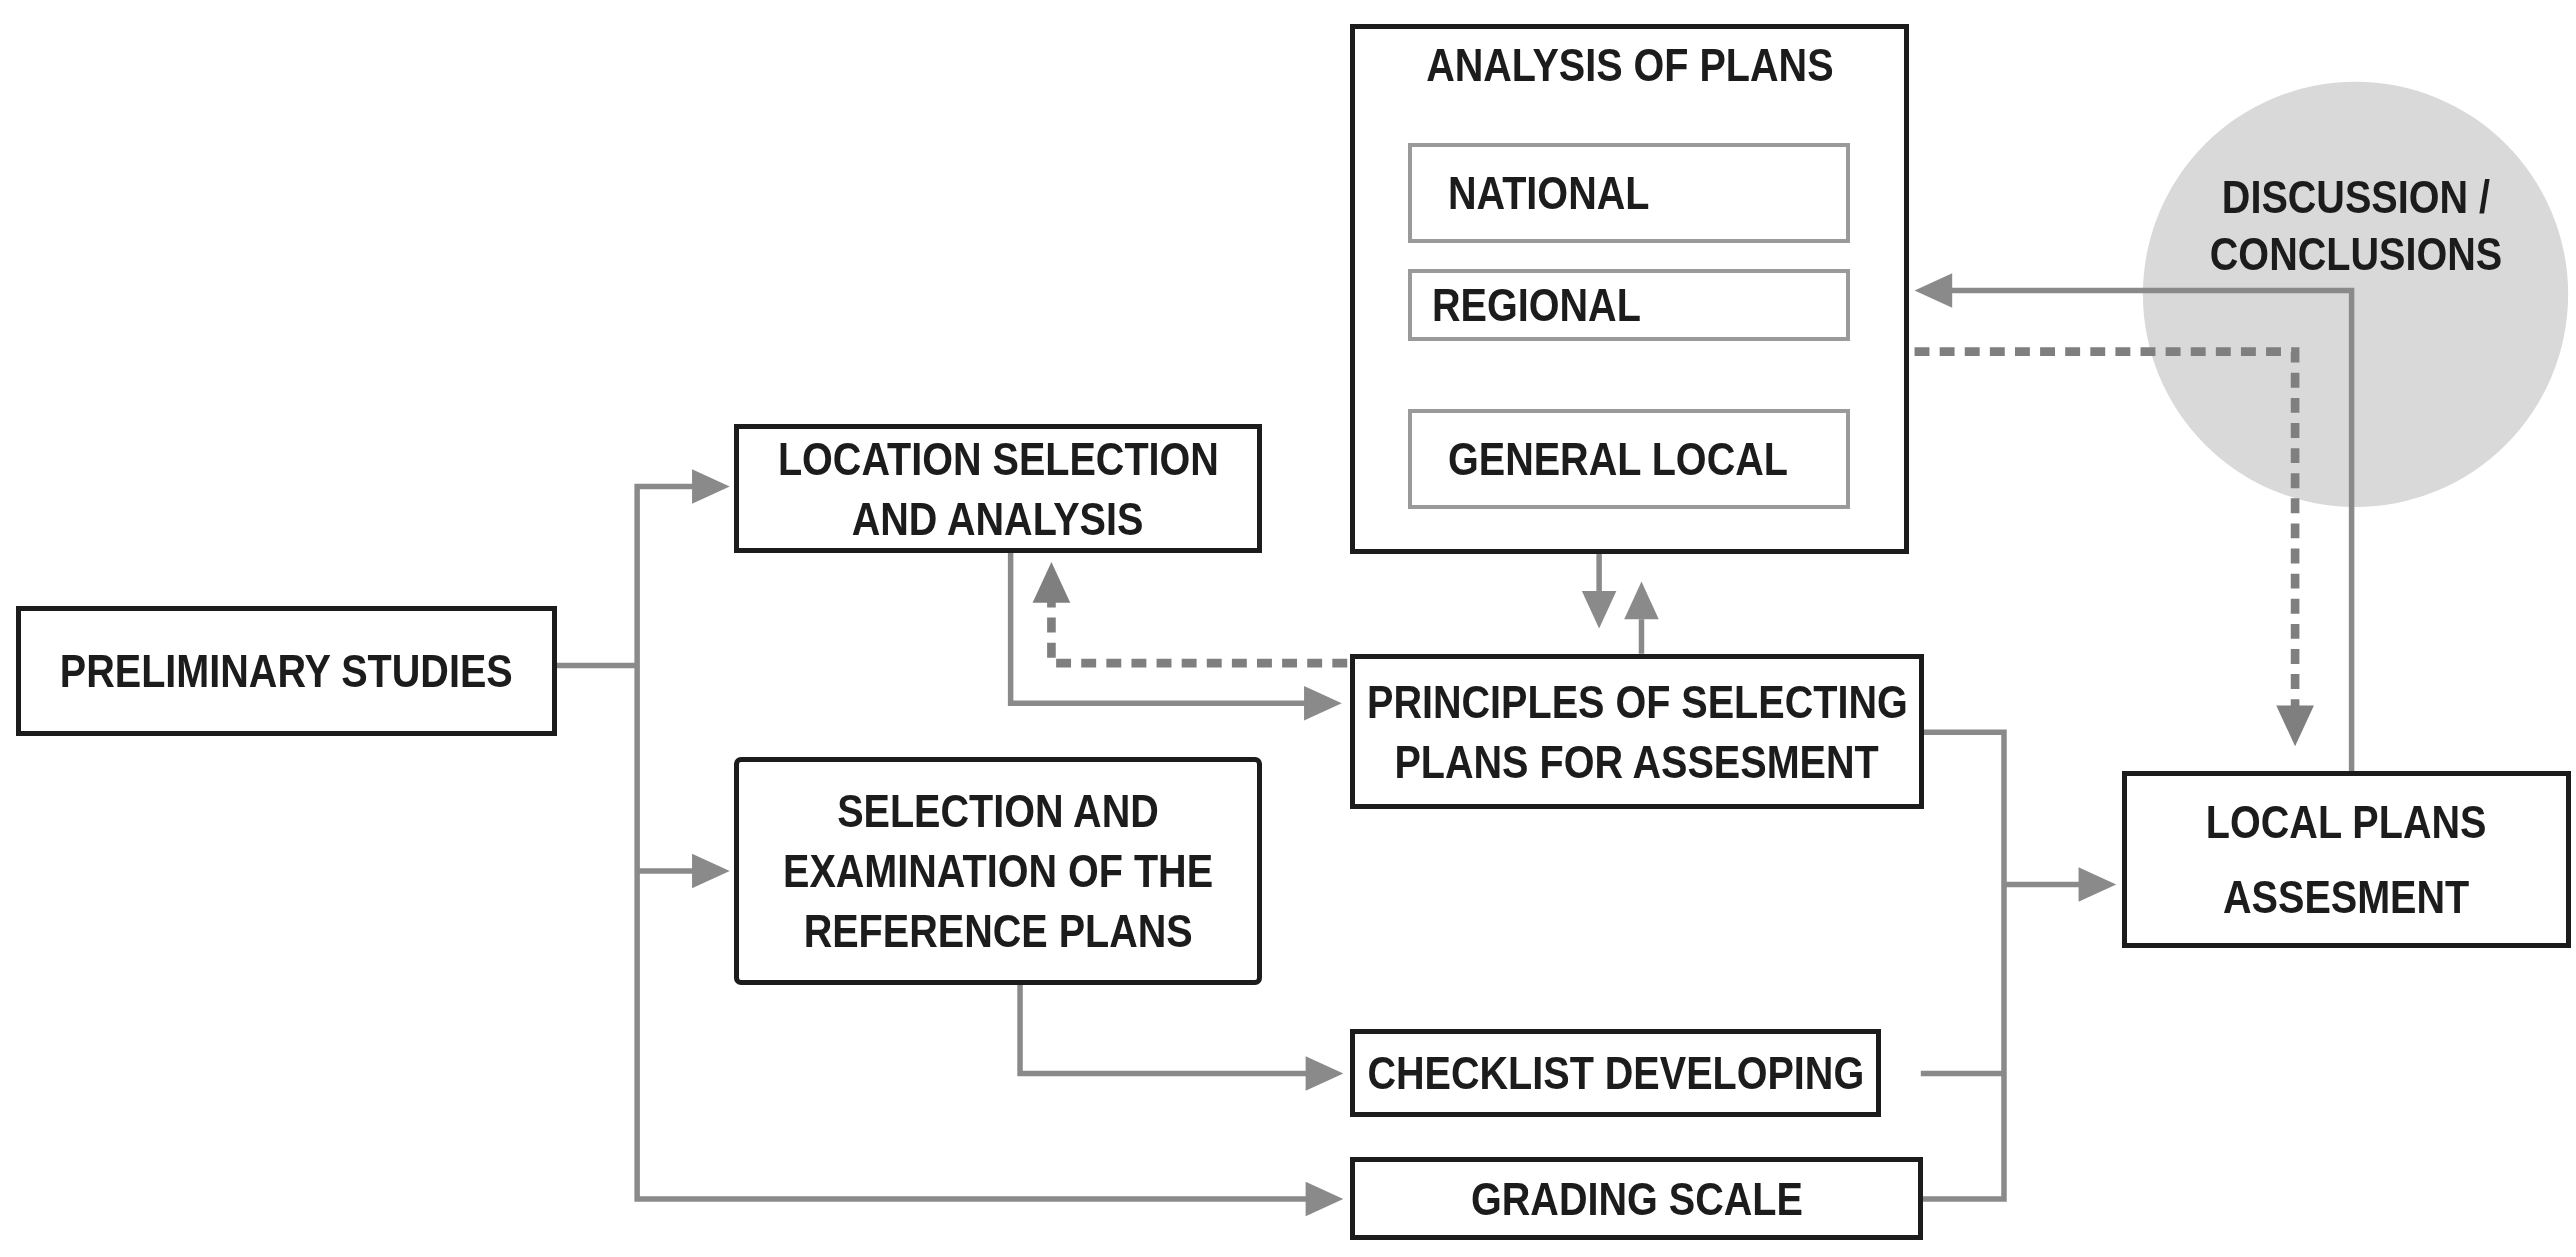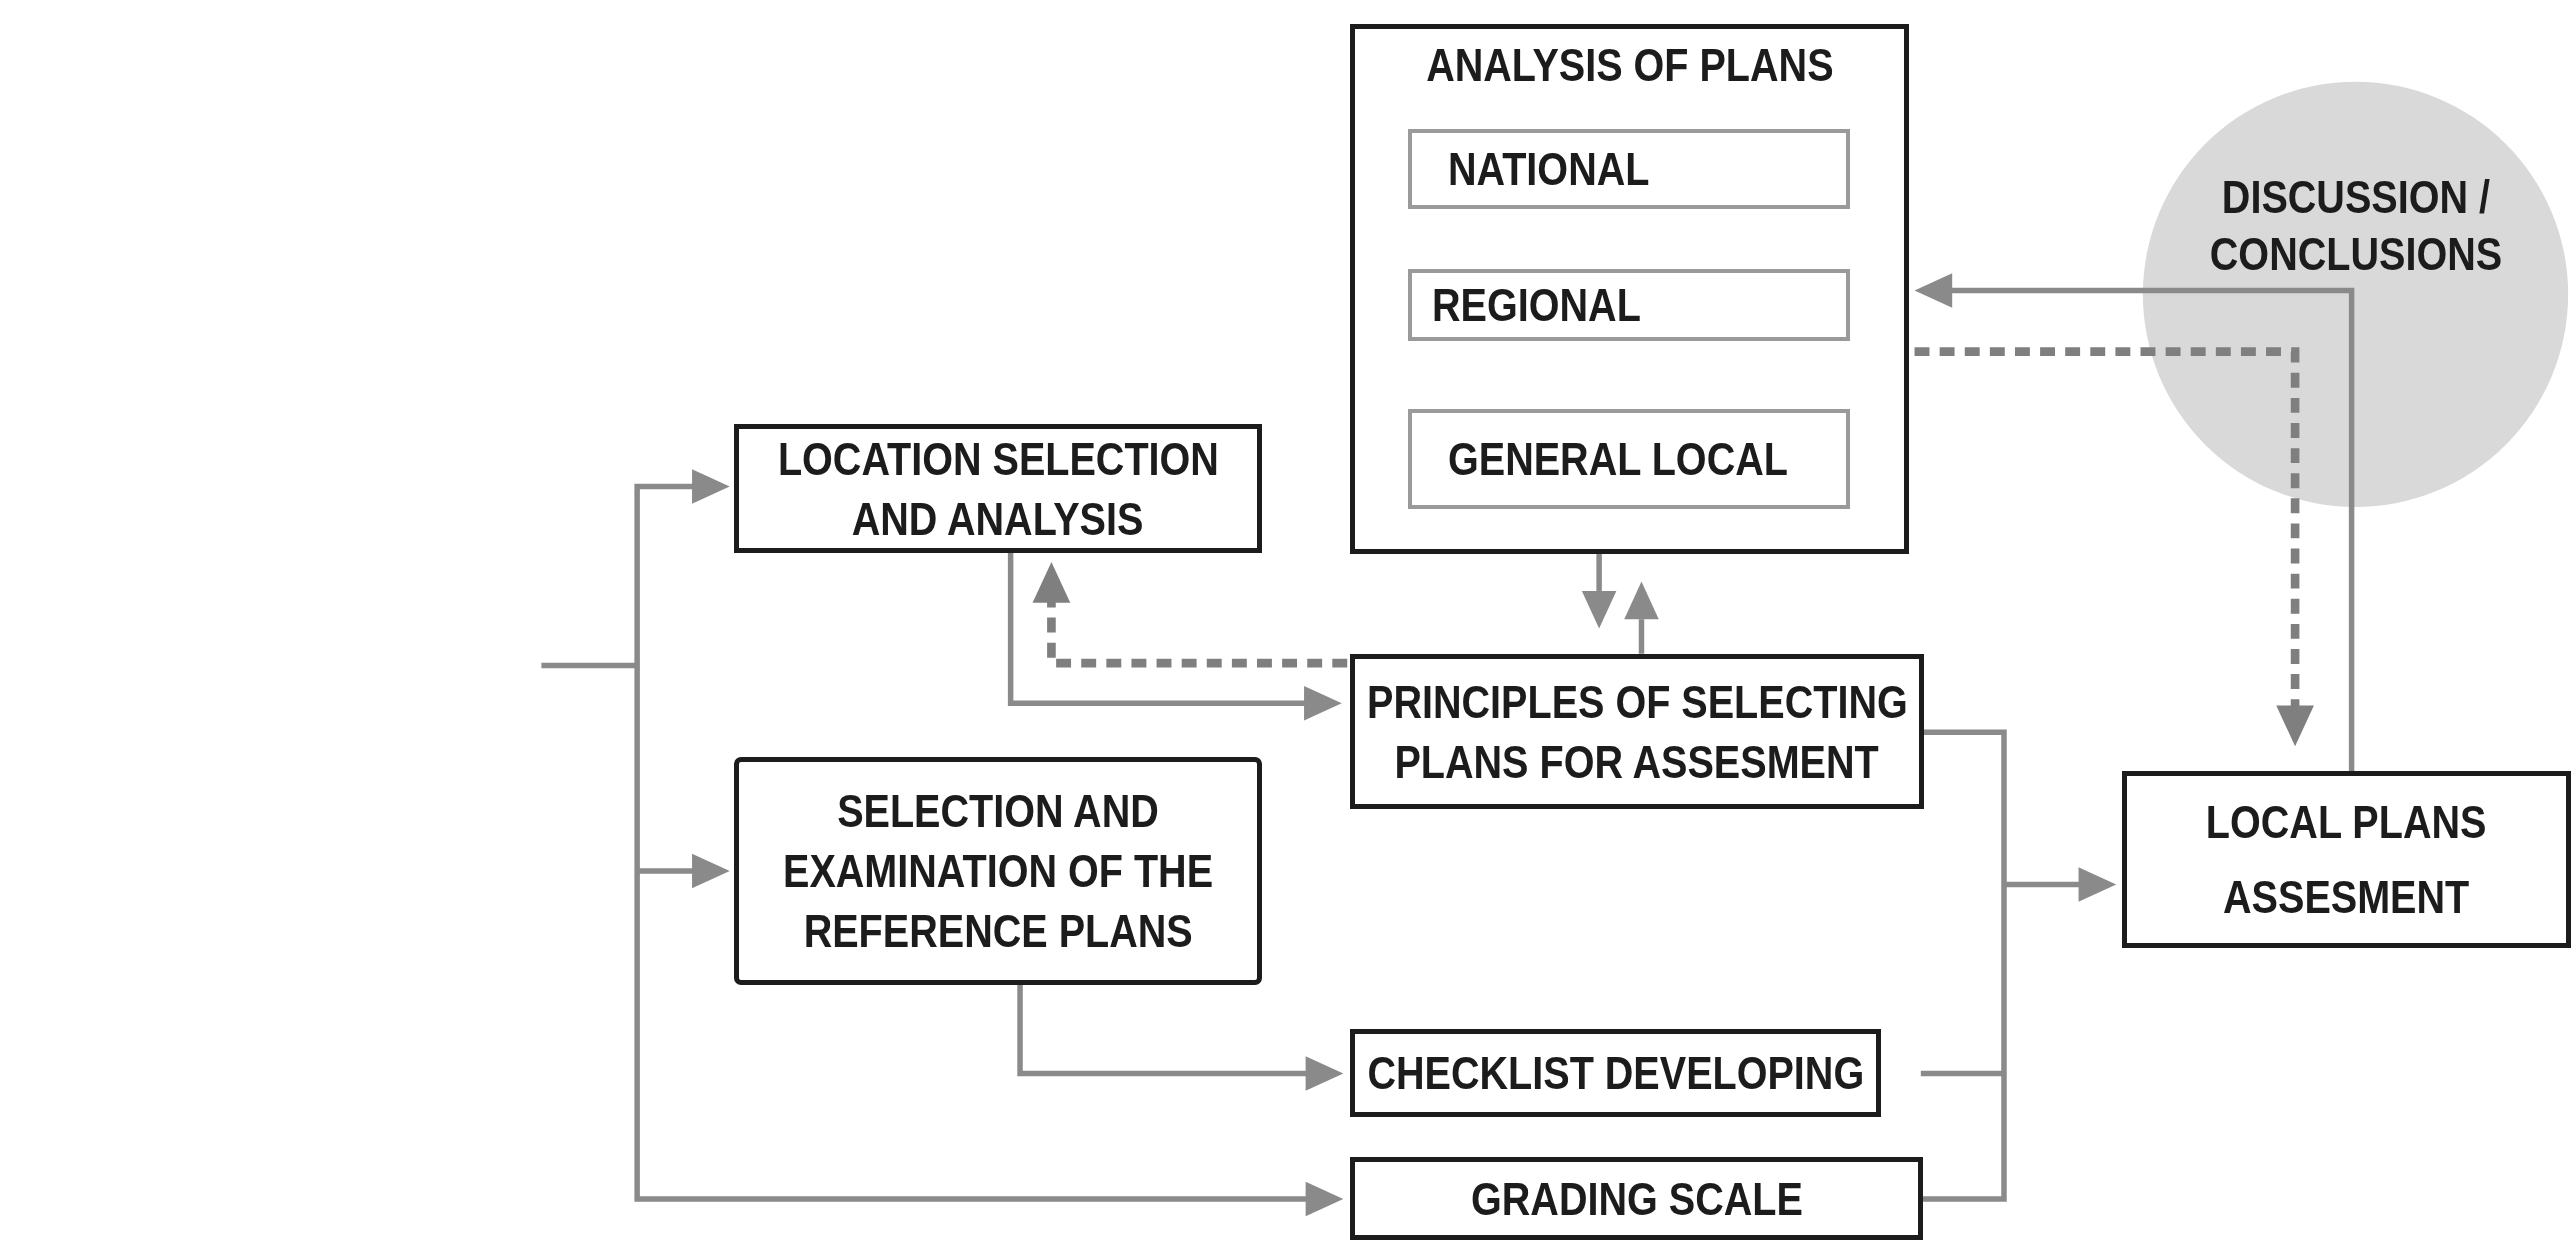--- a/index.html
+++ b/index.html
@@ -93,37 +93,40 @@
       <polygon points="1340,716 1316,768 1364,768"></polygon>
       <polygon points="2925,951 2901,899 2949,899"></polygon>
     </g>
   </svg>
 
   <div class="circle-text" style="left:2143px;top:169px;width:425px;">
     <div class="label">DISCUSSION /</div>
     <div class="label">CONCLUSIONS</div>
   </div>
 
+  <div class="box" style="left:15.7px;top:606px;width:541px;height:130px;">
+    <div class="label">PRELIMINARY STUDIES</div>
+  </div>
 
   <div class="box" style="left:734px;top:424px;width:528px;height:129px;">
     <div class="label">LOCATION SELECTION</div>
     <div class="label">AND ANALYSIS</div>
   </div>
 
   <div class="box" style="left:734px;top:757px;width:528px;height:228px;border-radius:7px;">
     <div class="label">SELECTION AND</div>
     <div class="label">EXAMINATION OF THE</div>
     <div class="label">REFERENCE PLANS</div>
   </div>
 
   <div class="box" style="left:1350px;top:23.5px;width:559px;height:530px;"></div>
   <div class="analysis-title" style="left:1350px;top:37px;width:559px;height:55px;">
     <div class="label">ANALYSIS OF PLANS</div>
   </div>
-  <div class="sub" style="left:1408px;top:129px;width:442px;height:80px;">
+  <div class="sub" style="left:1408px;top:143px;width:442px;height:100px;">
     <div class="label">NATIONAL</div>
   </div>
   <div class="sub" style="left:1408px;top:269px;width:442px;height:72px;padding-left:20px;">
     <div class="label">REGIONAL</div>
   </div>
   <div class="sub" style="left:1408px;top:409px;width:442px;height:100px;">
     <div class="label">GENERAL LOCAL</div>
   </div>
 
   <div class="box" style="left:1350px;top:654px;width:574px;height:155px;">

